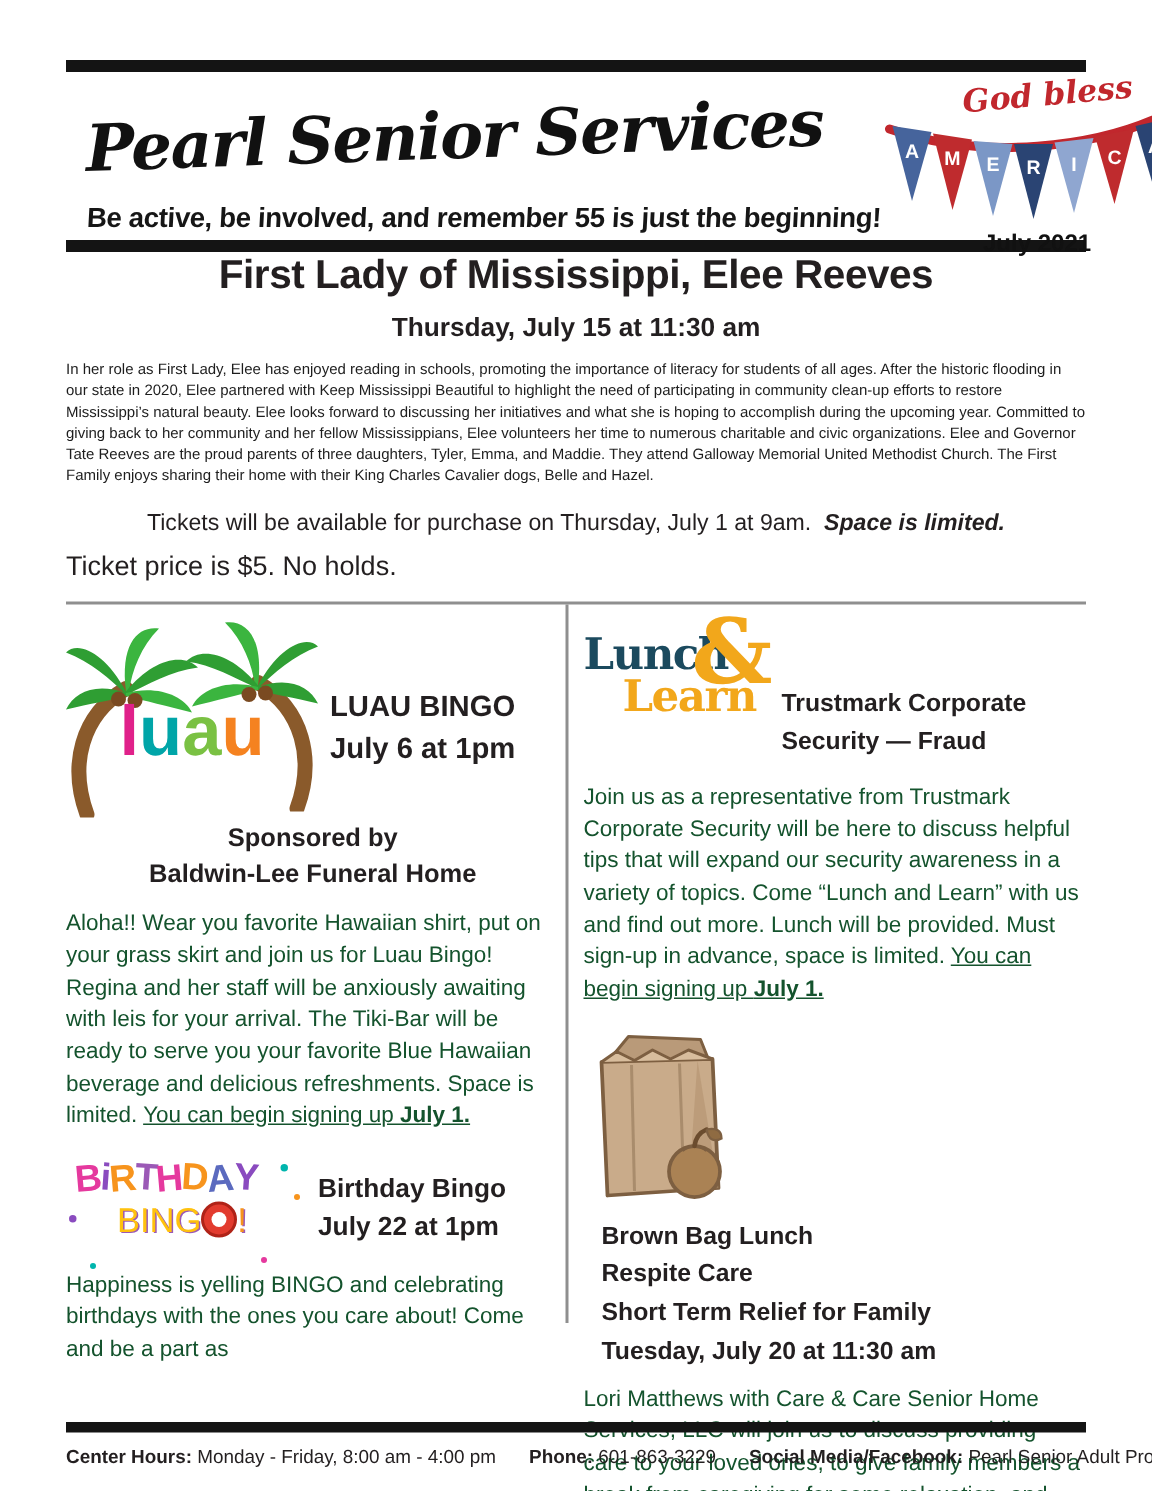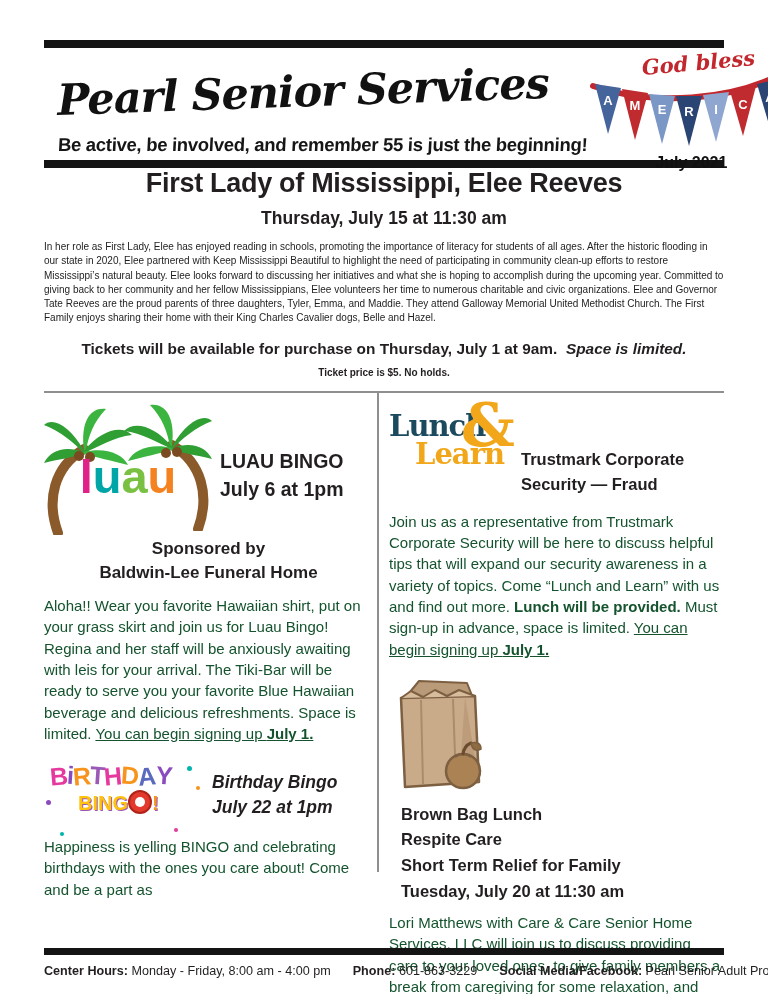--- a/index.html
+++ b/index.html
@@ -29,22 +29,22 @@
   .banner-svg { display:block; }
   .script-red { font-family:"DejaVu Serif", serif; font-style:italic; font-weight:bold; font-size:21px; fill:#c1272d; }
   .pennant-letter { font-family:"Liberation Sans", sans-serif; font-weight:bold; font-size:13px; fill:#ffffff; text-anchor:middle; }
   .issue-date { font-weight:bold; font-size:16px; color:#111; margin-top:-2px; }
 
   
   .feature-title { text-align:center; font-size:27px; font-weight:bold; letter-spacing:-0.3px; }
   .feature-date { text-align:center; font-size:17.5px; font-weight:bold; margin-top:9px; }
   .feature-body { font-size:10px; line-height:1.43; margin-top:11px; color:#1d1d1d; }
   .tickets-1 { text-align:center; font-size:15.4px; margin-top:14px; }
-  .tickets-2 { text-align:center; font-size:10px; margin-top:9px; }
-  .b { font-weight:bold; }
+  .tickets-2 { text-align:left; font-size:18px; margin-top:9px; }
+  .b { font-weight:normal; }
   .bi { font-weight:bold; font-style:italic; }
   .u { text-decoration:underline; }
   .bu { font-weight:bold; text-decoration:underline; }
 
   .thin-rule { height:2px; background:#8f8f8f; margin-top:13px; }
 
   
   .columns { display:flex; height:479px; }
   .col-left { width:333px; padding:8px 4px 0 0; }
   .col-divider { width:2px; background:#8f8f8f; }
@@ -61,32 +61,32 @@
   .luau-head { font-weight:bold; font-size:19.5px; line-height:1.4; margin-left:8px; margin-top:22px; white-space:nowrap; }
   .sponsor { text-align:center; font-weight:bold; font-size:17px; line-height:1.45; margin:8px 0 9px; }
 
   
   .bday-row { display:flex; align-items:center; margin-top:16px; }
   .bday-logo { position:relative; width:158px; height:76px; flex:none; }
   .bday-top { position:absolute; left:6px; top:2px; font-weight:800; font-size:25px; letter-spacing:-1px; white-space:nowrap; }
   .bday-top span { display:inline-block; }
   .bday-top span:nth-child(odd){ transform:rotate(-5deg); }
   .bday-top span:nth-child(even){ transform:rotate(4deg) translateY(-1px); }
-  .bday-bot { position:absolute; left:34px; top:30px; font-weight:700; font-size:20px; letter-spacing:0;
+  .bday-bot { position:absolute; left:34px; top:30px; font-weight:400; font-size:23px; letter-spacing:0;
     color:#ffc20e; text-shadow:1px 1px 0 #9b59b6, -1px -1px 0 #fff; white-space:nowrap; }
   .bingo-ball { display:inline-block; width:24px; height:24px; border-radius:50%; background:#e23b2e; border:2px solid #b02318; vertical-align:-4px; position:relative; }
   .bingo-ball::after { content:""; position:absolute; left:5px; top:5px; width:10px; height:10px; border-radius:50%; background:#fff; }
   .bang { color:#f7941d; text-shadow:1px 1px 0 #9b59b6; }
   .confetti { position:absolute; border-radius:50%; }
   .c1 { width:5px; height:5px; background:#00b5ad; right:10px; top:6px; }
   .c2 { width:4px; height:4px; background:#f7941d; right:2px; top:26px; }
   .c3 { width:5px; height:5px; background:#8a4bbf; left:2px; top:40px; }
   .c4 { width:4px; height:4px; background:#e5399e; right:24px; bottom:4px; }
   .c5 { width:4px; height:4px; background:#00b5ad; left:16px; bottom:0px; }
-  .bday-head { font-weight:bold; font-size:17.5px; line-height:1.45; margin-left:10px; margin-top:-6px; white-space:nowrap;font-style:italic; }
+  .bday-head { font-weight:bold; font-size:17.5px; line-height:1.45; margin-left:10px; margin-top:-6px; white-space:nowrap; }
 
   
   .ll-row { display:flex; align-items:flex-end; }
   .ll-logo { position:relative; width:128px; height:88px; flex:none; margin-top:10px; }
   .ll-line1 { font-family:"DejaVu Serif", serif; font-weight:bold; font-size:29px; letter-spacing:-1px; }
   .ll-amp { position:absolute; right:2px; top:-14px; font-family:"DejaVu Serif", serif; font-weight:bold; font-size:60px; line-height:1; }
   .ll-line2 { font-family:"DejaVu Serif", serif; font-weight:bold; font-size:29px; letter-spacing:-1px; margin:-6px 0 0 26px; }
   .ll-head { font-weight:bold; font-size:16.5px; line-height:1.5; margin-left:4px; margin-top:12px; white-space:nowrap; }
   .ll-body { margin-top:14px; }
 

